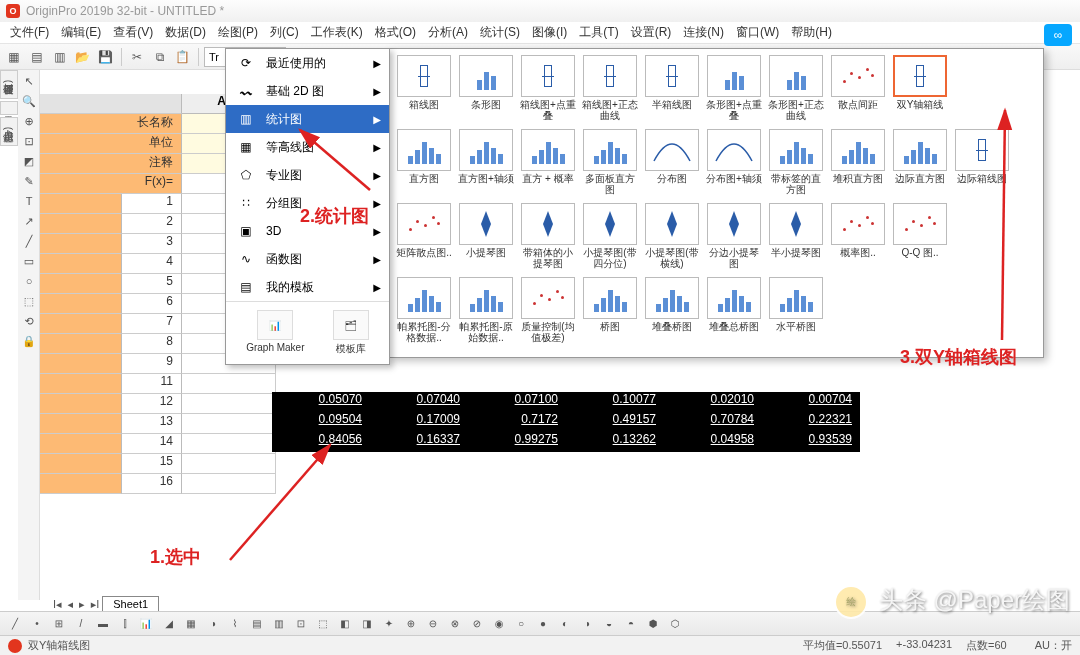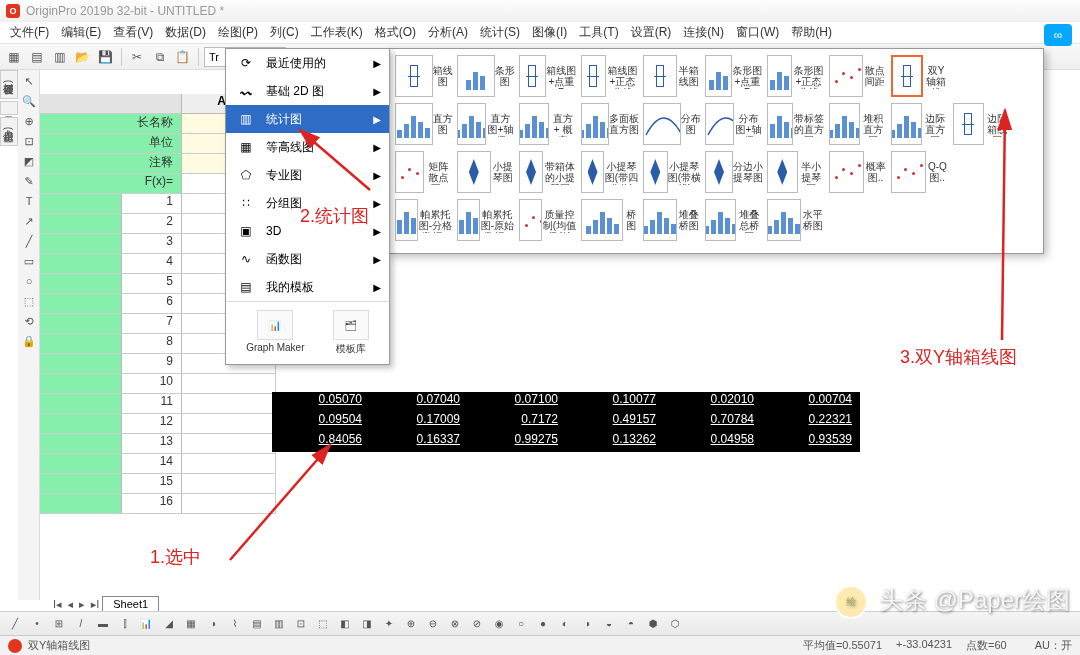--- a/index.html
+++ b/index.html
@@ -36,39 +36,39 @@
 .pm-item.sel { background: #2e6cc5; color: #fff; }
 .pm-item .pmico { width: 24px; height: 20px; margin-right: 8px; display: inline-flex; align-items: center; justify-content: center; }
 .pm-item .arrow { margin-left: auto; font-size: 10px; }
 .pm-bottom { display: flex; justify-content: space-around; padding: 8px 6px; border-top: 1px solid #ddd; }
 .pm-bico { display: flex; flex-direction: column; align-items: center; font-size: 10px; color: #333; }
 .pm-bico .ico { width: 36px; height: 30px; background: #fafafa; border: 1px solid #ddd; margin-bottom: 2px; display: flex; align-items: center; justify-content: center; }
 
 
 .gallery { position: absolute; left: 388px; top: 48px; width: 656px; background: #fff; border: 1px solid #999; box-shadow: 3px 3px 8px rgba(0,0,0,.25); z-index: 29; padding: 6px; }
 .grow { display: flex; gap: 4px; margin-bottom: 6px; }
-.gitem { display: flex; flex-direction: row; align-items: center; width: 58px; }
+.gitem { display: flex; flex-direction: column; align-items: center; width: 58px; }
 .gitem.highlight .gico { border: 2px solid #e63; }
 .gico { width: 54px; height: 42px; border: 1px solid #bbb; background: #fff; display: flex; align-items: center; justify-content: center; font-size: 9px; color: #336; position: relative; overflow: hidden; }
 .glabel { font-size: 10px; color: #333; text-align: center; margin-top: 2px; line-height: 1.1; height: 24px; overflow: hidden; }
 
 
 .box { width: 8px; height: 22px; border: 1px solid #2a5ca8; position: relative; }
 .box:before { content:""; position:absolute; left:-3px; right:-3px; top:50%; border-top:1px solid #2a5ca8; }
 .dot { width: 6px; height: 6px; border-radius: 50%; background: #2a5ca8; }
 .bars { display: flex; align-items: flex-end; gap: 2px; height: 28px; }
 .bars i { width: 5px; background: #5b8fd6; }
 .violin { width: 10px; height: 26px; background: #2a5ca8; clip-path: polygon(50% 0,70% 20%,100% 50%,70% 80%,50% 100%,30% 80%,0 50%,30% 20%); }
 .scatter { position:relative; width:40px; height:28px; }
 .scatter i { position:absolute; width:3px; height:3px; background:#c33; border-radius:50%; }
 
 
 .grid { position: absolute; left: 0; top: 24px; width: 100%; }
 .row { display: flex; height: 20px; }
-.rowhdr { width: 142px; text-align: right; padding-right: 8px; background: #86efac; border-right: 1px solid #bbb; border-bottom: 1px solid #ccc; color: #333; font-size: 12px;}
+.rowhdr { width: 142px; text-align: right; padding-right: 8px; background: #fdba74; border-right: 1px solid #bbb; border-bottom: 1px solid #ccc; color: #333; font-size: 12px;}
 .rowhdr.num { width: 60px; background: #fff; border-right:1px solid #bbb; }
 .cell { width: 94px; border-right: 1px solid #ccc; border-bottom: 1px solid #ccc; }
 .hdrrow .rowhdr { background: #e3e3e3; }
 .hdrA { width: 80px; background:#eee; text-align:center; border-right:1px solid #bbb; border-bottom:1px solid #bbb; font-weight:bold; }
 .yellowcell { background:#fffbe0; }
 
 
 .datablock { position: absolute; left: 272px; top: 392px; width: 588px; background: #000; color: #fff; font-family: monospace; font-size: 12px; z-index: 5; }
 .datablock .drow { display:flex; height: 20px; }
 .datablock .dcell { width: 98px; text-align: right; padding-right: 8px; text-decoration: underline; }
@@ -80,21 +80,21 @@
 
 
 .bottom-toolbar { position:absolute; left:0; right:0; bottom:20px; height:24px; background:linear-gradient(#f5f5f5,#e9e9e9); border-top:1px solid #ccc; display:flex; align-items:center; padding:0 6px; gap:4px;}
 .bottom-toolbar .tbtn { width:18px; height:18px; font-size:10px; }
 
 
 .statusbar { position:absolute; left:0; right:0; bottom:0; height:20px; background:#f2f2f2; border-top:1px solid #ccc; display:flex; align-items:center; padding:0 8px; font-size:11px; color:#555;}
 .statusbar .sp { margin-left: auto; display:flex; gap:14px;}
 
 
-.anno { position:absolute; color:#d22; font-size:18px; font-weight:400; z-index:50; }
+.anno { position:absolute; color:#d22; font-size:18px; font-weight:700; z-index:50; }
 .arrow-svg { position:absolute; z-index:45; pointer-events:none; }
 
 
 .watermark { position:absolute; right:10px; bottom:36px; color:#f5f5f5; font-size:24px; font-weight:normal; text-shadow: 1px 1px 3px rgba(0,0,0,.6); z-index:60; opacity:.9;margin-top:19px;}
 .watermark .av { width:34px; height:34px; border-radius:50%; background:#ffe9a8; display:inline-flex; align-items:center; justify-content:center; vertical-align:middle; margin-right:4px; border:2px solid #fff; font-size:10px; color:#995;}
 
 
 .cloudico { position:absolute; right:8px; top:24px; width:28px; height:22px; background:#06a7ff; border-radius:4px; display:flex; align-items:center; justify-content:center; color:#fff; z-index:40;}
 
 </style>
@@ -225,25 +225,20 @@
           <div class="cell"></div>
         </div>
         <div class="row">
           <div class="rowhdr" style="width:82px;"></div>
           <div class="rowhdr num">8</div>
           <div class="cell"></div>
         </div>
         <div class="row">
           <div class="rowhdr" style="width:82px;"></div>
           <div class="rowhdr num">9</div>
-          <div class="cell"></div>
-        </div>
-        <div class="row">
-          <div class="rowhdr" style="width:82px;"></div>
-          <div class="rowhdr num">10</div>
           <div class="cell"></div>
         </div>
         <div class="row">
           <div class="rowhdr" style="width:82px;"></div>
           <div class="rowhdr num">11</div>
           <div class="cell"></div>
         </div>
         <div class="row">
           <div class="rowhdr" style="width:82px;"></div>
           <div class="rowhdr num">12</div>

